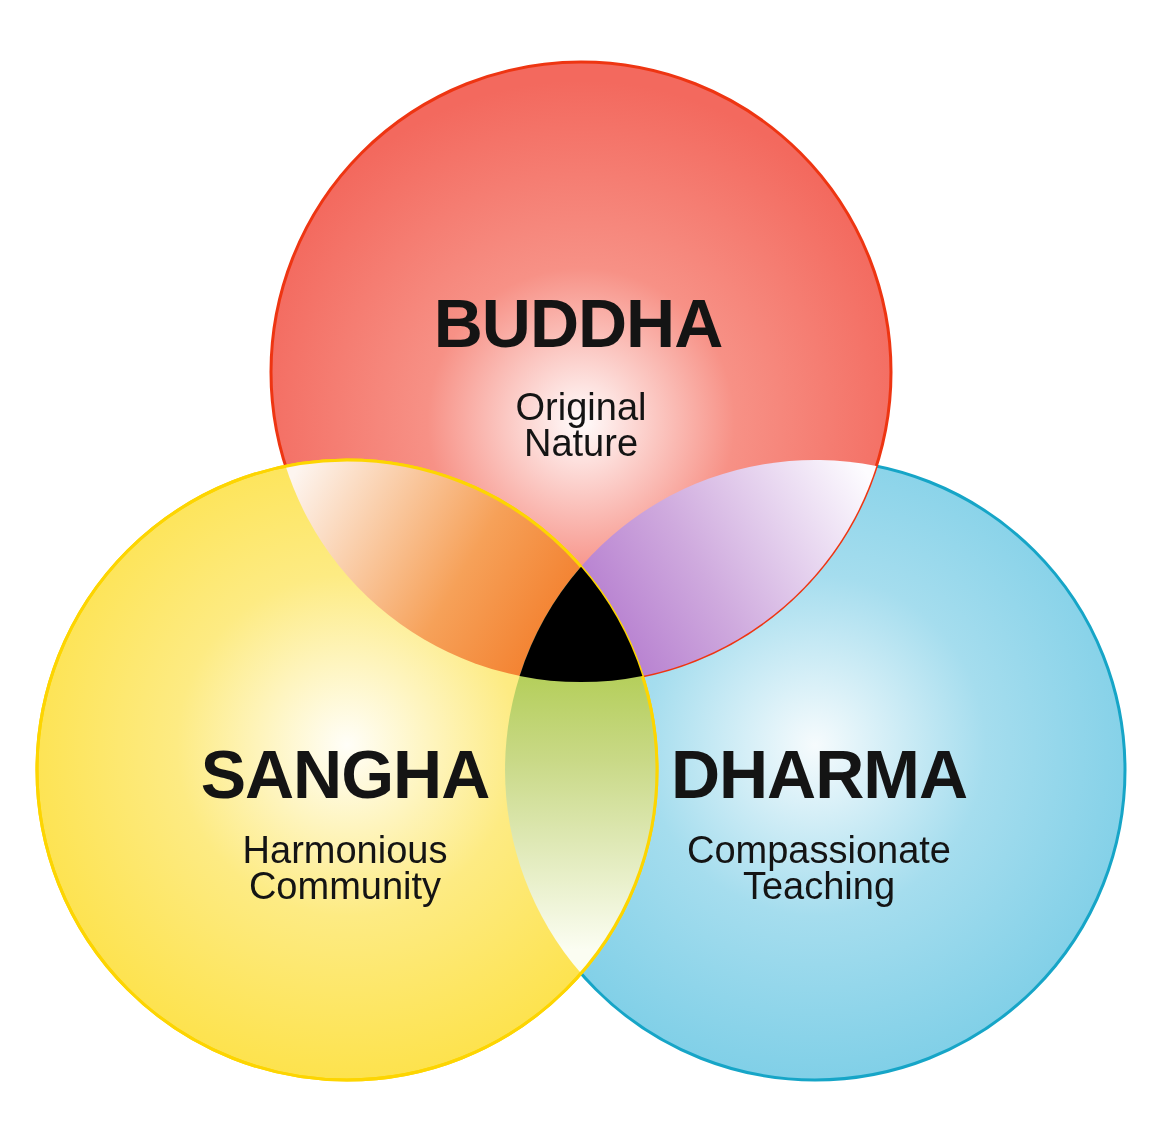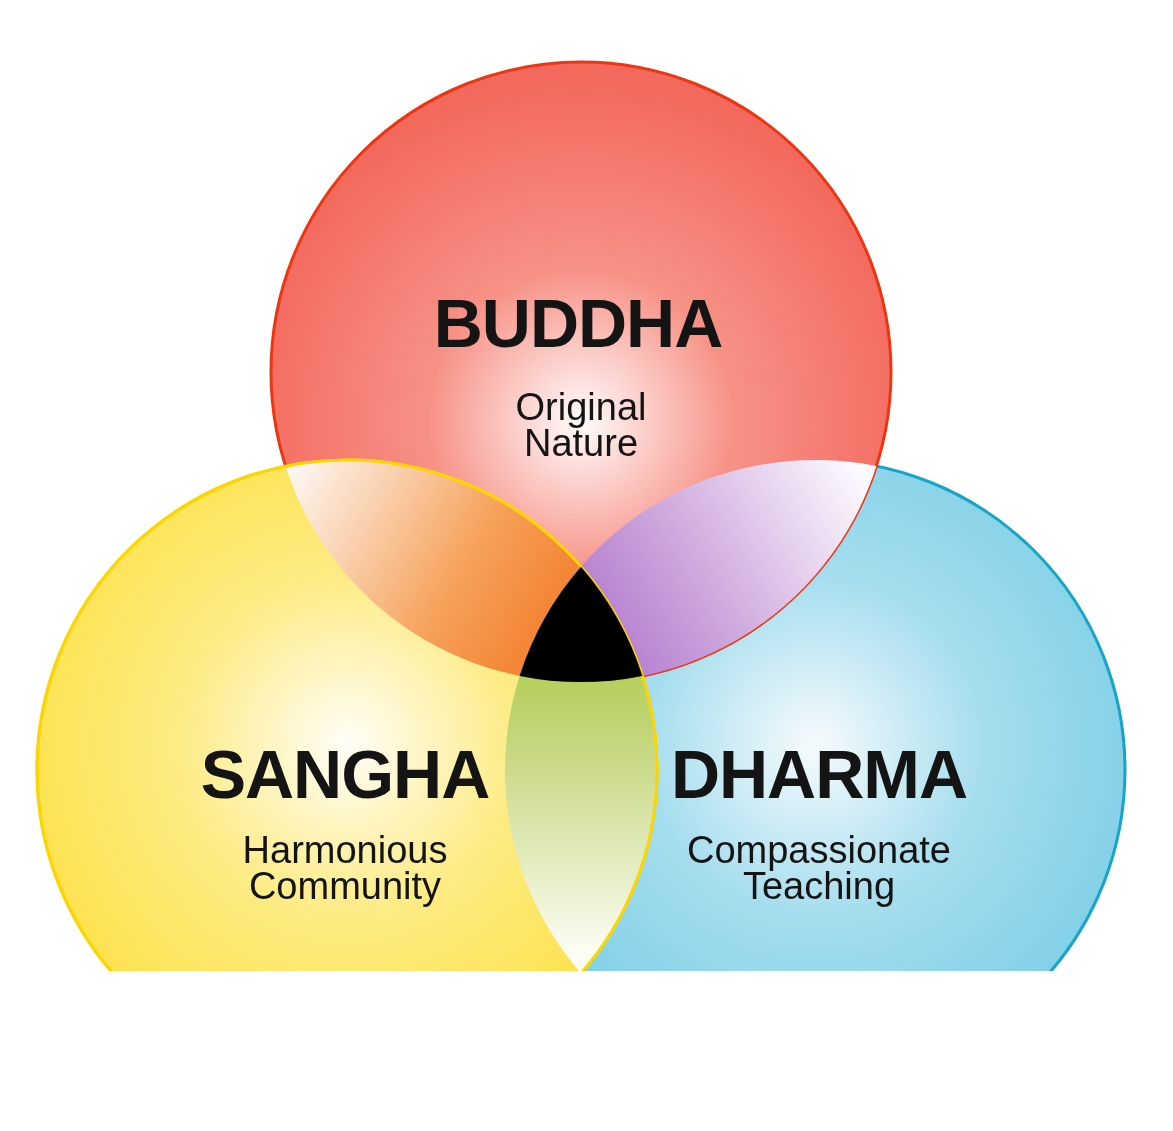--- a/index.html
+++ b/index.html
@@ -1,16 +1,16 @@
 <!DOCTYPE html>
 <html><head>
 <meta charset="utf-8">
 <style>
   html, body { margin: 0; padding: 0; background: #ffffff; }
-  .stage { position: relative; width: 1173px; height: 971px; }
+  .stage { position: relative; width: 1173px; height: 1131px; }
   svg { display: block; }
   .title {
     font-family: "Liberation Sans", sans-serif;
     font-size: 68px;
     font-weight: 700;
     letter-spacing: -1px;
   }
   .subtitle {
     font-family: "Liberation Sans", sans-serif;
     font-size: 38px;

